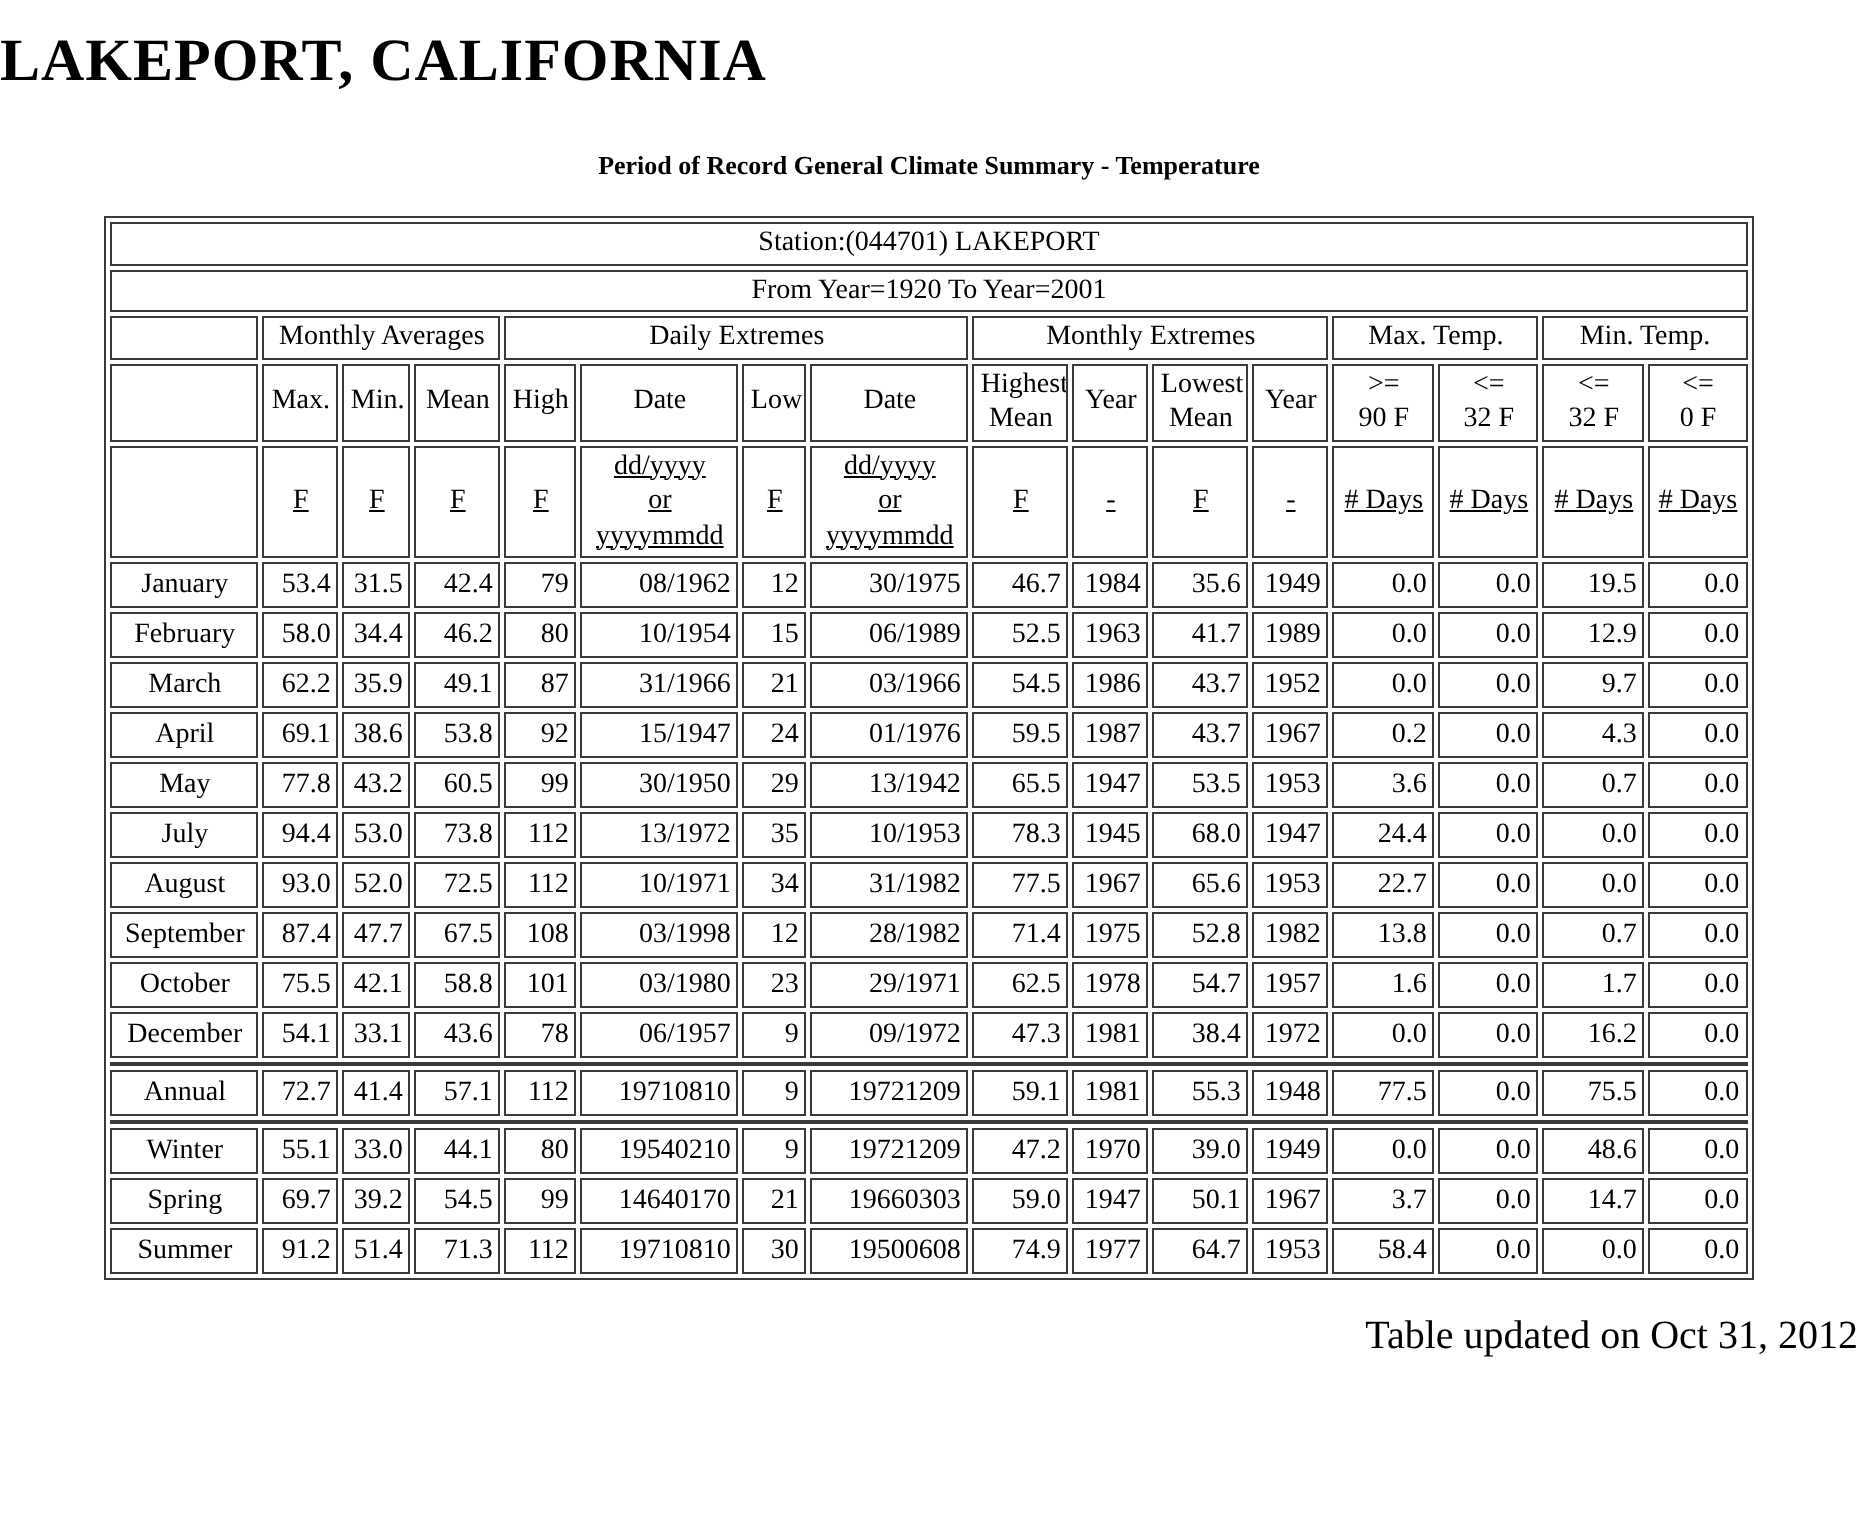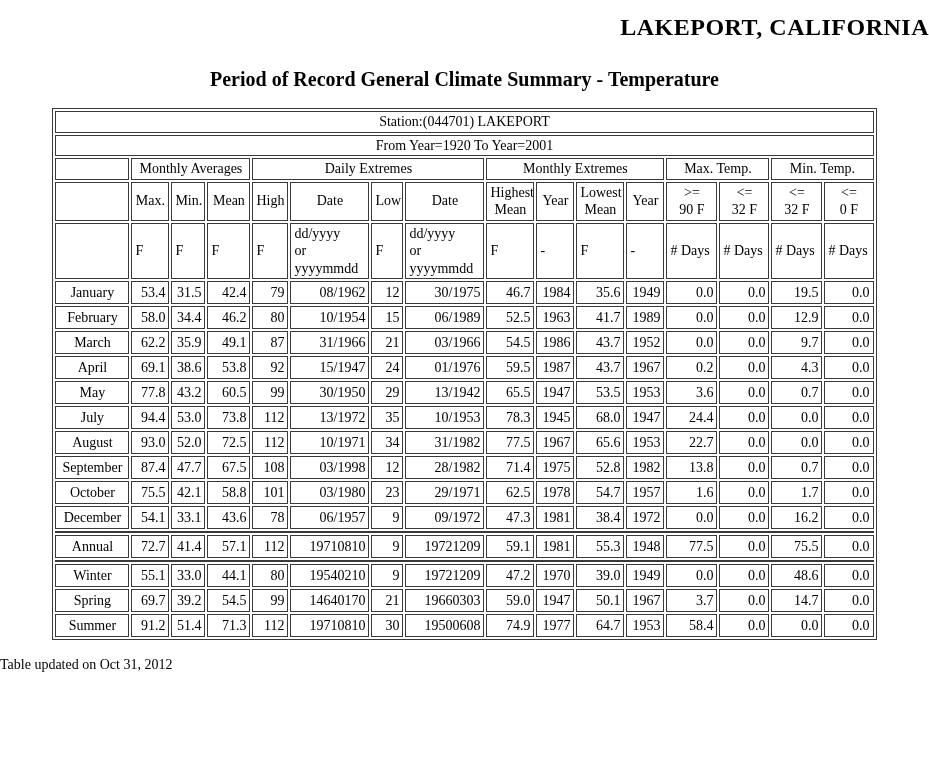--- a/index.html
+++ b/index.html
@@ -1,46 +1,46 @@
 <!DOCTYPE html>
 <html><head>
 <meta charset="utf-8">
 <style>
   html, body { margin: 0; padding: 0; background: #ffffff; color: #000000; }
   .page {
     width: 929px; height: 764px; overflow: hidden; position: relative;
     font-family: "Liberation Serif", serif; background: #ffffff;
   }
   .title {
-    text-align: right; font-size: 24px; font-weight: bold;
+    text-align: left; font-size: 30px; font-weight: bold;
     margin: 14px 0 0 0; letter-spacing: 0.5px;
   }
   .subtitle {
-    text-align: center; font-size: 20px; font-weight: bold;
+    text-align: center; font-size: 13px; font-weight: bold;
     margin: 27px 0 17px 0;
   }
   table.climate {
     margin: 17px auto; width: 822px; table-layout: fixed;
     border: 1px solid #3a3a3a; border-spacing: 2px; border-collapse: separate;
   }
   table.climate td, table.climate th {
     border: 1px solid #3a3a3a; box-sizing: border-box;
     font-size: 14px; font-weight: normal; padding: 1px 3px;
     vertical-align: middle; overflow: hidden; line-height: 1.25;
   }
   td.station  { font-weight: bold; text-align: center; font-size: 15px; height: 21px; }
   td.period   { text-align: center; font-size: 15px; height: 21px; }
   th.group    { text-align: center; font-size: 15px; height: 15px; }
   th.colhdr   { text-align: center; white-space: pre-line; height: 38px; }
-  th.units    { text-align: left; white-space: pre-line; height: 56px; }
+  th.units    { text-align: center; white-space: pre-line; height: 56px; text-decoration: underline; }
   tr.datarow td { height: 23px; }
   td.rowlabel { text-align: center; font-family: Liberation Serif, serif; }
   td.num      { text-align: right; padding-right: 4px; }
   tr.gap td   { height: 2px; padding: 0; }
-  .footer     { text-align: left; font-size: 14px; margin-top: 5px; }
+  .footer     { text-align: right; font-size: 20px; margin-top: 5px; }
 </style>
 </head>
 <body>
 
 <div class="page">
   <h1 class="title">LAKEPORT, CALIFORNIA</h1>
   <h2 class="subtitle">Period of Record General Climate Summary - Temperature</h2>
 
   <table class="climate">
     <colgroup>

